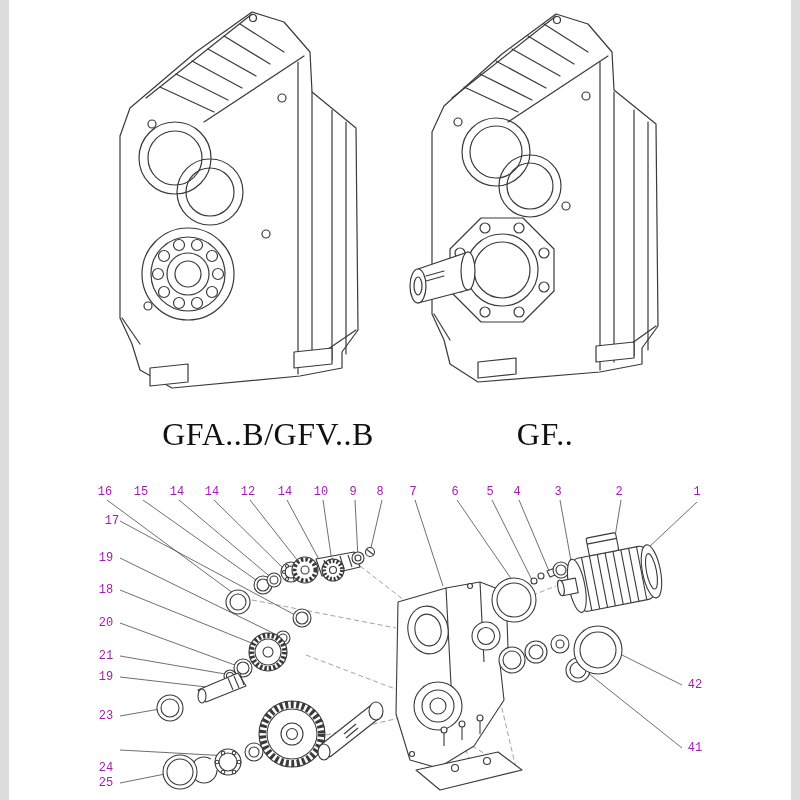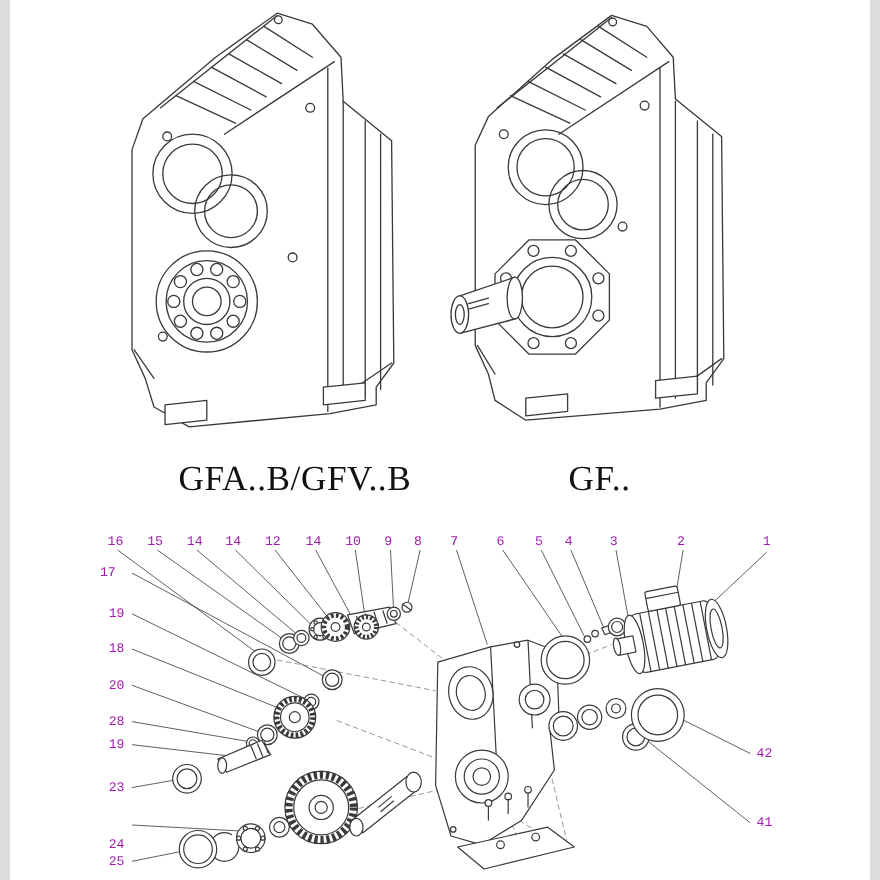--- a/index.html
+++ b/index.html
@@ -368,25 +368,25 @@
   <span class="part-label" style="left:353px;top:492px">9</span>
   <span class="part-label" style="left:380px;top:492px">8</span>
   <span class="part-label" style="left:413px;top:492px">7</span>
   <span class="part-label" style="left:455px;top:492px">6</span>
   <span class="part-label" style="left:490px;top:492px">5</span>
   <span class="part-label" style="left:517px;top:492px">4</span>
   <span class="part-label" style="left:558px;top:492px">3</span>
   <span class="part-label" style="left:619px;top:492px">2</span>
   <span class="part-label" style="left:697px;top:492px">1</span>
 
-  <span class="part-label" style="left:98px;top:521px">17</span>
+  <span class="part-label" style="left:112px;top:521px">17</span>
   <span class="part-label" style="left:106px;top:558px">19</span>
   <span class="part-label" style="left:106px;top:590px">18</span>
   <span class="part-label" style="left:106px;top:623px">20</span>
-  <span class="part-label" style="left:106px;top:656px">28</span>
+  <span class="part-label" style="left:106px;top:656px">21</span>
   <span class="part-label" style="left:106px;top:677px">19</span>
   <span class="part-label" style="left:106px;top:716px">23</span>
   <span class="part-label" style="left:106px;top:768px">24</span>
   <span class="part-label" style="left:106px;top:783px">25</span>
 
   <span class="part-label" style="left:695px;top:685px">42</span>
   <span class="part-label" style="left:695px;top:748px">41</span>
 </div>
 
 </body></html>

